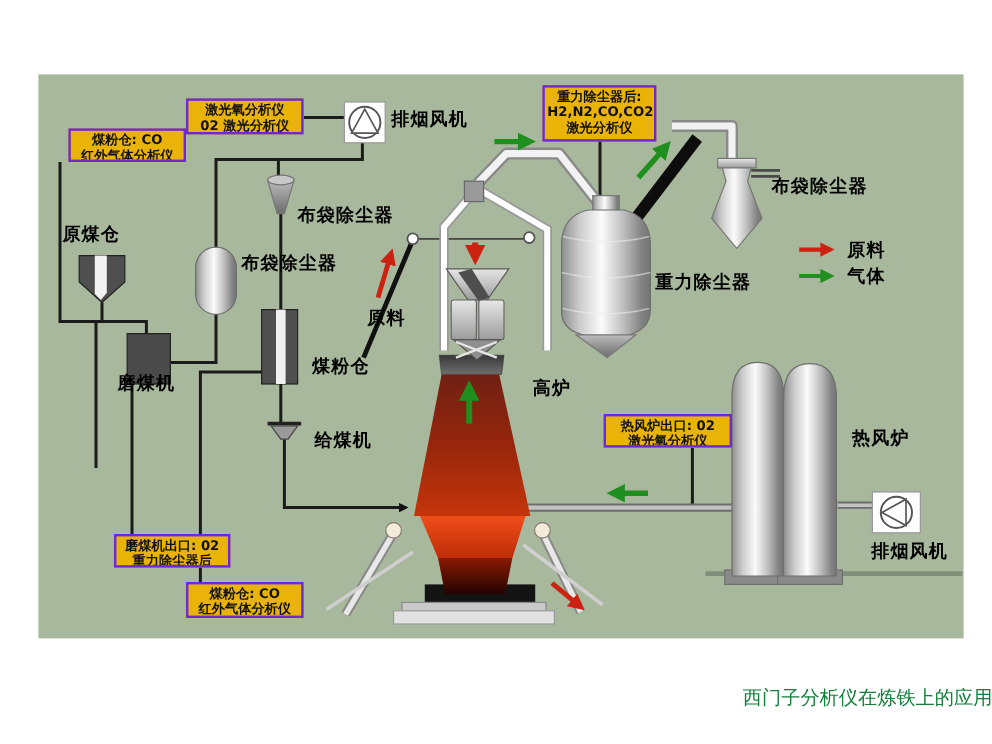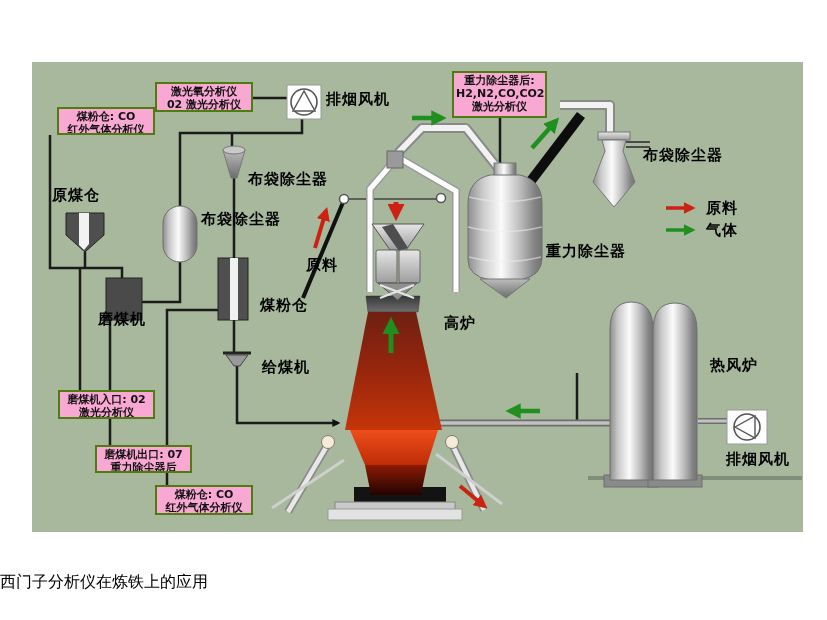--- a/index.html
+++ b/index.html
@@ -2,25 +2,25 @@
 <html><head>
 <meta charset="utf-8">
 <style>
   html,body{margin:0;padding:0;background:#fff;}
   .page{position:relative;width:827px;height:620px;background:#ffffff;overflow:hidden;
         font-family:"DejaVu Sans",sans-serif;}
   .panel{position:absolute;left:32px;top:62px;width:771px;height:470px;background:#a8b89c;}
   .panel svg{position:absolute;left:0;top:0;}
   .eqlabel{position:absolute;font:bold 15px/18px "DejaVu Sans",sans-serif;color:#000000;
            white-space:nowrap;letter-spacing:1px;}
-  .anbox{position:absolute;background:#f9a8d4;border:2px solid #4d7c0f;color:#111;
+  .anbox{position:absolute;background:#eab308;border:2px solid #6d28d9;color:#111;
          font:bold 11px/13px "DejaVu Sans",sans-serif;text-align:center;
          padding:1px 2px;box-sizing:border-box;white-space:nowrap;overflow:hidden;}
-  .caption{position:absolute;left:0;right:0;top:572px;text-align:left;
-           font:16px "DejaVu Sans",sans-serif;color:#000000;}
+  .caption{position:absolute;left:0;right:0;top:572px;text-align:right;
+           font:16px "DejaVu Sans",sans-serif;color:#15803d;}
 </style>
 </head>
 <body>
 
 <div class="page">
   <div class="panel">
 
     <svg width="771" height="470" viewBox="0 0 771 470">
       <defs>
         <linearGradient id="metalH" x1="0" y1="0" x2="1" y2="0">
@@ -210,43 +210,43 @@
     </div>
     <div class="anbox" style="left:25px;top:45px;width:98px;height:28px">
       <div>煤粉仓: CO</div>
       <div>红外气体分析仪</div>
     </div>
     <div class="anbox" style="left:420px;top:9px;width:95px;height:47px">
       <div>重力除尘器后:</div>
       <div>H2,N2,CO,CO2</div>
       <div>激光分析仪</div>
     </div>
-    <div class="anbox" style="left:26px;top:328px;width:97px;height:29px">
-      <div>磨煤机入口: 02</div>
-      <div>激光分析仪</div>
-    </div>
     <div class="anbox" style="left:63px;top:383px;width:97px;height:28px">
-      <div>磨煤机出口: 07</div>
+      <div>磨煤机出口: 02</div>
       <div>重力除尘器后</div>
     </div>
     <div class="anbox" style="left:123px;top:423px;width:98px;height:30px">
       <div>煤粉仓: CO</div>
       <div>红外气体分析仪</div>
+    </div>
+    <div class="anbox" style="left:471px;top:283px;width:107px;height:28px">
+      <div>热风炉出口: 02</div>
+      <div>激光氧分析仪</div>
     </div>
 
     <div class="eqlabel" style="left:20px;top:124px">原煤仓</div>
     <div class="eqlabel" style="left:66px;top:248px">磨煤机</div>
     <div class="eqlabel" style="left:169px;top:148px">布袋除尘器</div>
     <div class="eqlabel" style="left:216px;top:108px">布袋除尘器</div>
     <div class="eqlabel" style="left:294px;top:28px">排烟风机</div>
     <div class="eqlabel" style="left:228px;top:234px">煤粉仓</div>
     <div class="eqlabel" style="left:230px;top:296px">给煤机</div>
     <div class="eqlabel" style="left:274px;top:194px">原料</div>
     <div class="eqlabel" style="left:412px;top:252px">高炉</div>
-    <div class="eqlabel" style="left:514px;top:180px">重力除尘器</div>
+    <div class="eqlabel" style="left:514px;top:164px">重力除尘器</div>
     <div class="eqlabel" style="left:611px;top:84px">布袋除尘器</div>
     <div class="eqlabel" style="left:678px;top:294px">热风炉</div>
     <div class="eqlabel" style="left:694px;top:388px">排烟风机</div>
 
     <div class="eqlabel" style="left:674px;top:137px">原料</div>
     <div class="eqlabel" style="left:674px;top:159px">气体</div>
   </div>
 
   <div class="caption">西门子分析仪在炼铁上的应用</div>
 </div>

